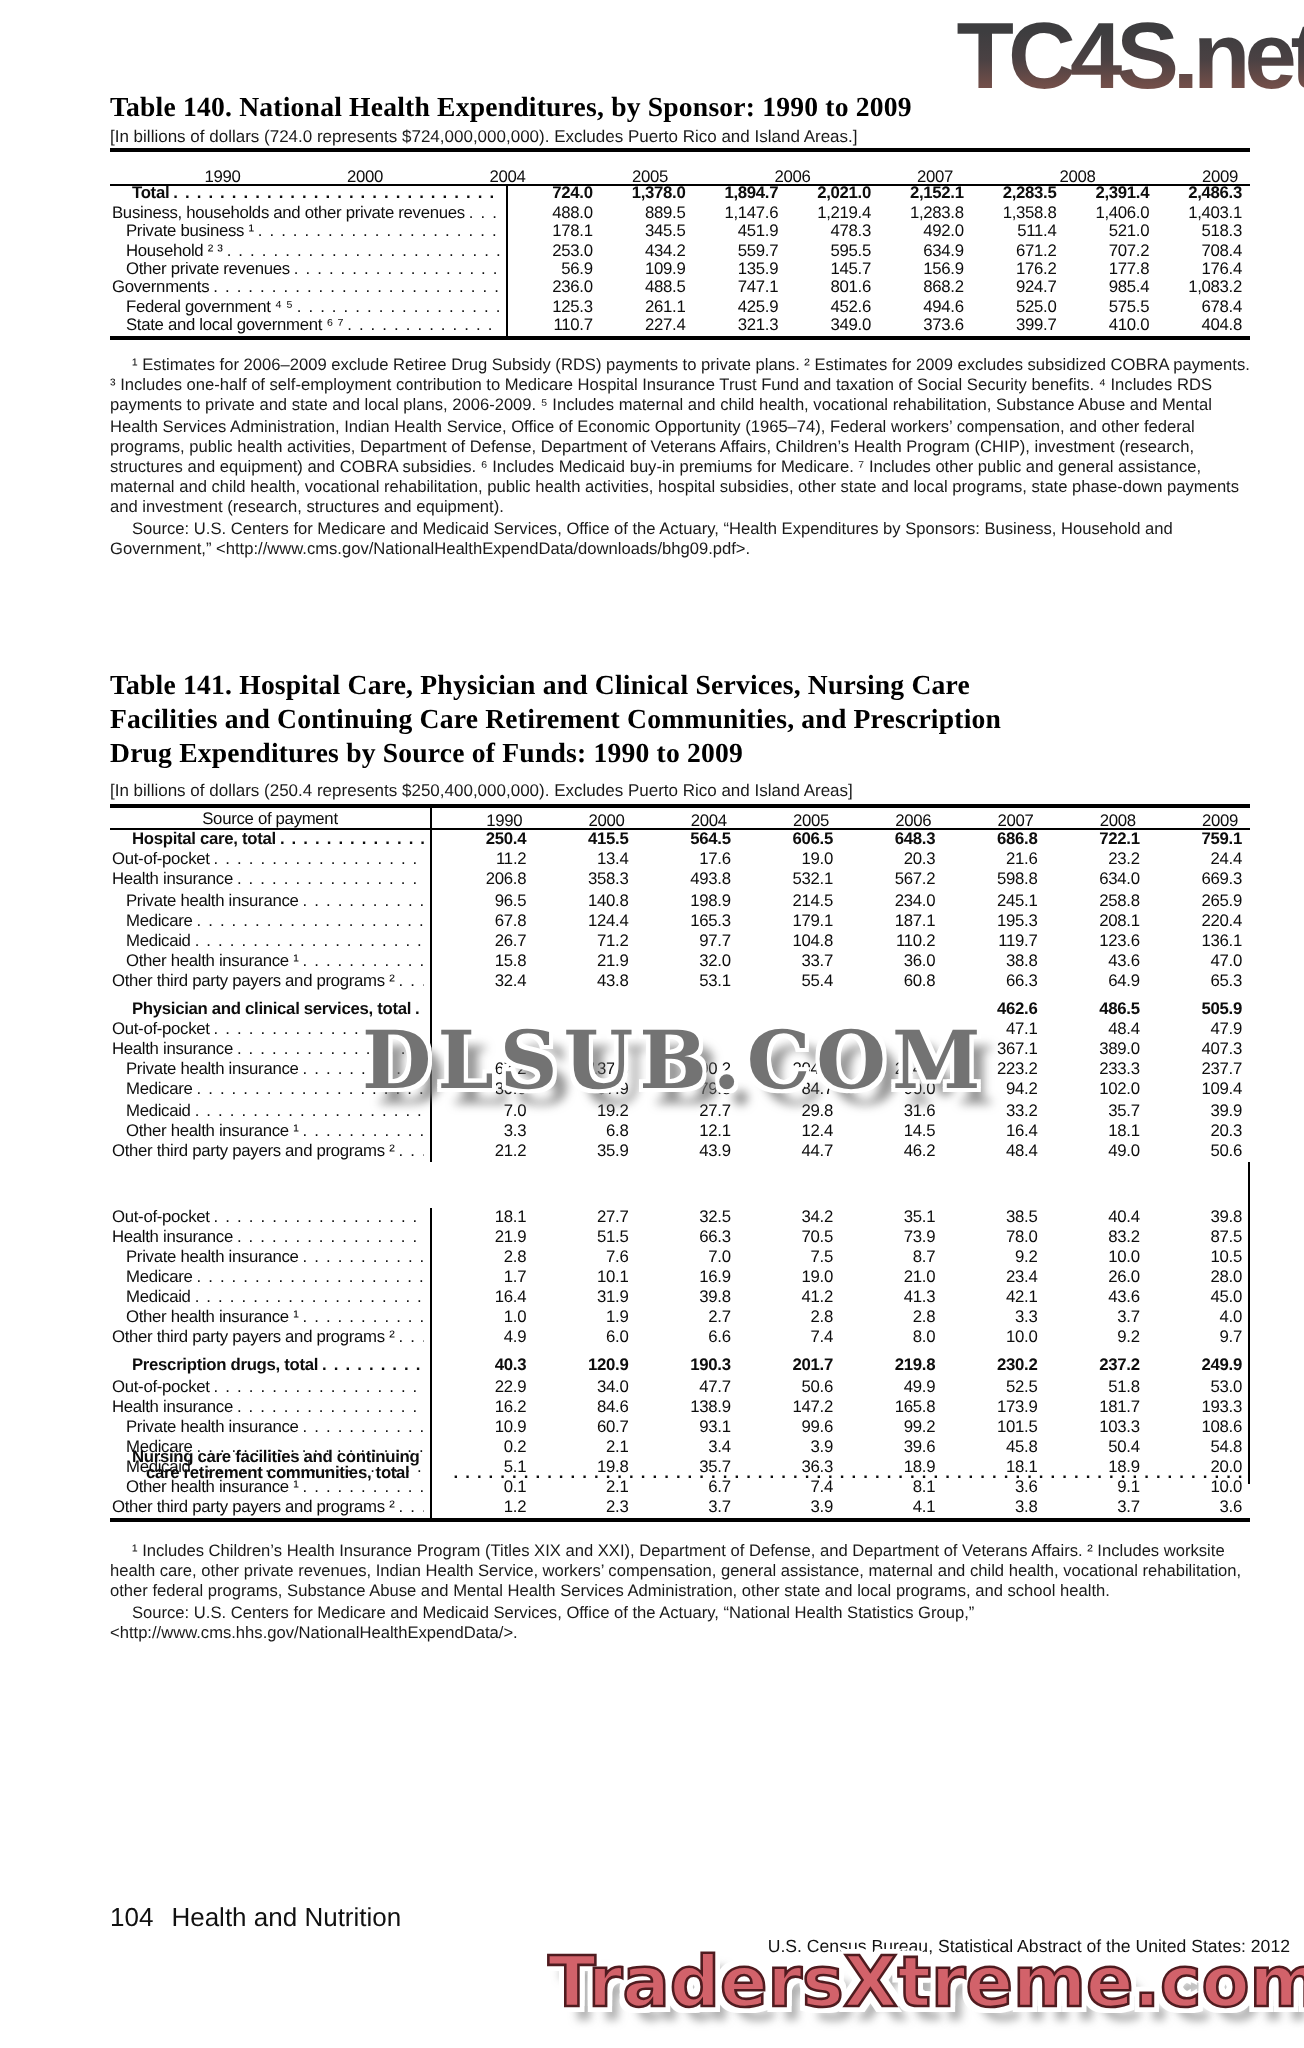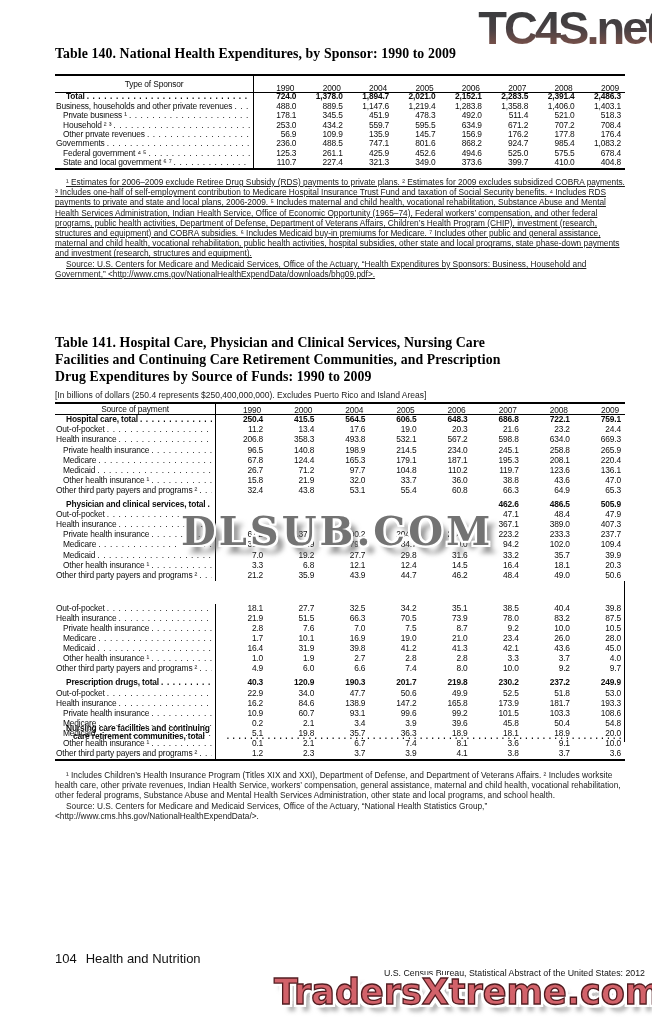--- a/index.html
+++ b/index.html
@@ -61,25 +61,23 @@
           text-shadow:-3px -3px 0 #fff,3px -3px 0 #fff,-3px 3px 0 #fff,3px 3px 0 #fff,
                       0 -3px 0 #fff,0 3px 0 #fff,-3px 0 0 #fff,3px 0 0 #fff,
                       6px 7px 4px rgba(120,120,120,.6);}
 </style>
 </head>
 <body>
 
 <div class="page">
 
   <div class="abs ttitle" style="top:45px;">Table 140. National Health Expenditures, by Sponsor: 1990 to 2009</div>
+  <div class="abs tnote" style="top:63px;">[In billions of dollars (724.0 represents $724,000,000,000). Excludes Puerto Rico and Island Areas.]</div>
   <div id="t140" class="abs tbl tbl140" style="top:74px;">
       <div class="row thead">
-        <div class="cell lblcell">
-          <span class="t">Type of Sponsor</span>
-        </div>
         <div class="cell vcell">
           <span class="t">1990</span>
         </div>
         <div class="cell vcell">
           <span class="t">2000</span>
         </div>
         <div class="cell vcell">
           <span class="t">2004</span>
         </div>
         <div class="cell vcell">
@@ -332,21 +330,21 @@
           <span class="t">399.7</span>
         </div>
         <div class="cell vcell">
           <span class="t">410.0</span>
         </div>
         <div class="cell vcell">
           <span class="t">404.8</span>
         </div>
       </div>
     </div>
-  <div class="abs fn" style="top:177px;text-decoration:underline;">
+  <div class="abs fn" style="top:177px;">
     <p>¹ Estimates for 2006–2009 exclude Retiree Drug Subsidy (RDS) payments to private plans. ² Estimates for 2009 excludes subsidized COBRA payments. ³ Includes one-half of self-employment contribution to Medicare Hospital Insurance Trust Fund and taxation of Social Security benefits. ⁴ Includes RDS payments to private and state and local plans, 2006-2009. ⁵ Includes maternal and child health, vocational rehabilitation, Substance Abuse and Mental Health Services Administration, Indian Health Service, Office of Economic Opportunity (1965–74), Federal workers’ compensation, and other federal programs, public health activities, Department of Defense, Department of Veterans Affairs, Children’s Health Program (CHIP), investment (research, structures and equipment) and COBRA subsidies. ⁶ Includes Medicaid buy-in premiums for Medicare. ⁷ Includes other public and general assistance, maternal and child health, vocational rehabilitation, public health activities, hospital subsidies, other state and local programs, state phase-down payments and investment (research, structures and equipment).</p>
     <p>Source: U.S. Centers for Medicare and Medicaid Services, Office of the Actuary, “Health Expenditures by Sponsors: Business, Household and Government,” &lt;http://www.cms.gov/NationalHealthExpendData/downloads/bhg09.pdf&gt;.</p>
   </div>
 
   <div class="abs ttitle" style="top:334px;">
     <div>Table 141. Hospital Care, Physician and Clinical Services, Nursing Care</div>
     <div>Facilities and Continuing Care Retirement Communities, and Prescription</div>
     <div>Drug Expenditures by Source of Funds: 1990 to 2009</div>
   </div>
   <div class="abs tnote" style="top:390px;">[In billions of dollars (250.4 represents $250,400,000,000). Excludes Puerto Rico and Island Areas]</div>

